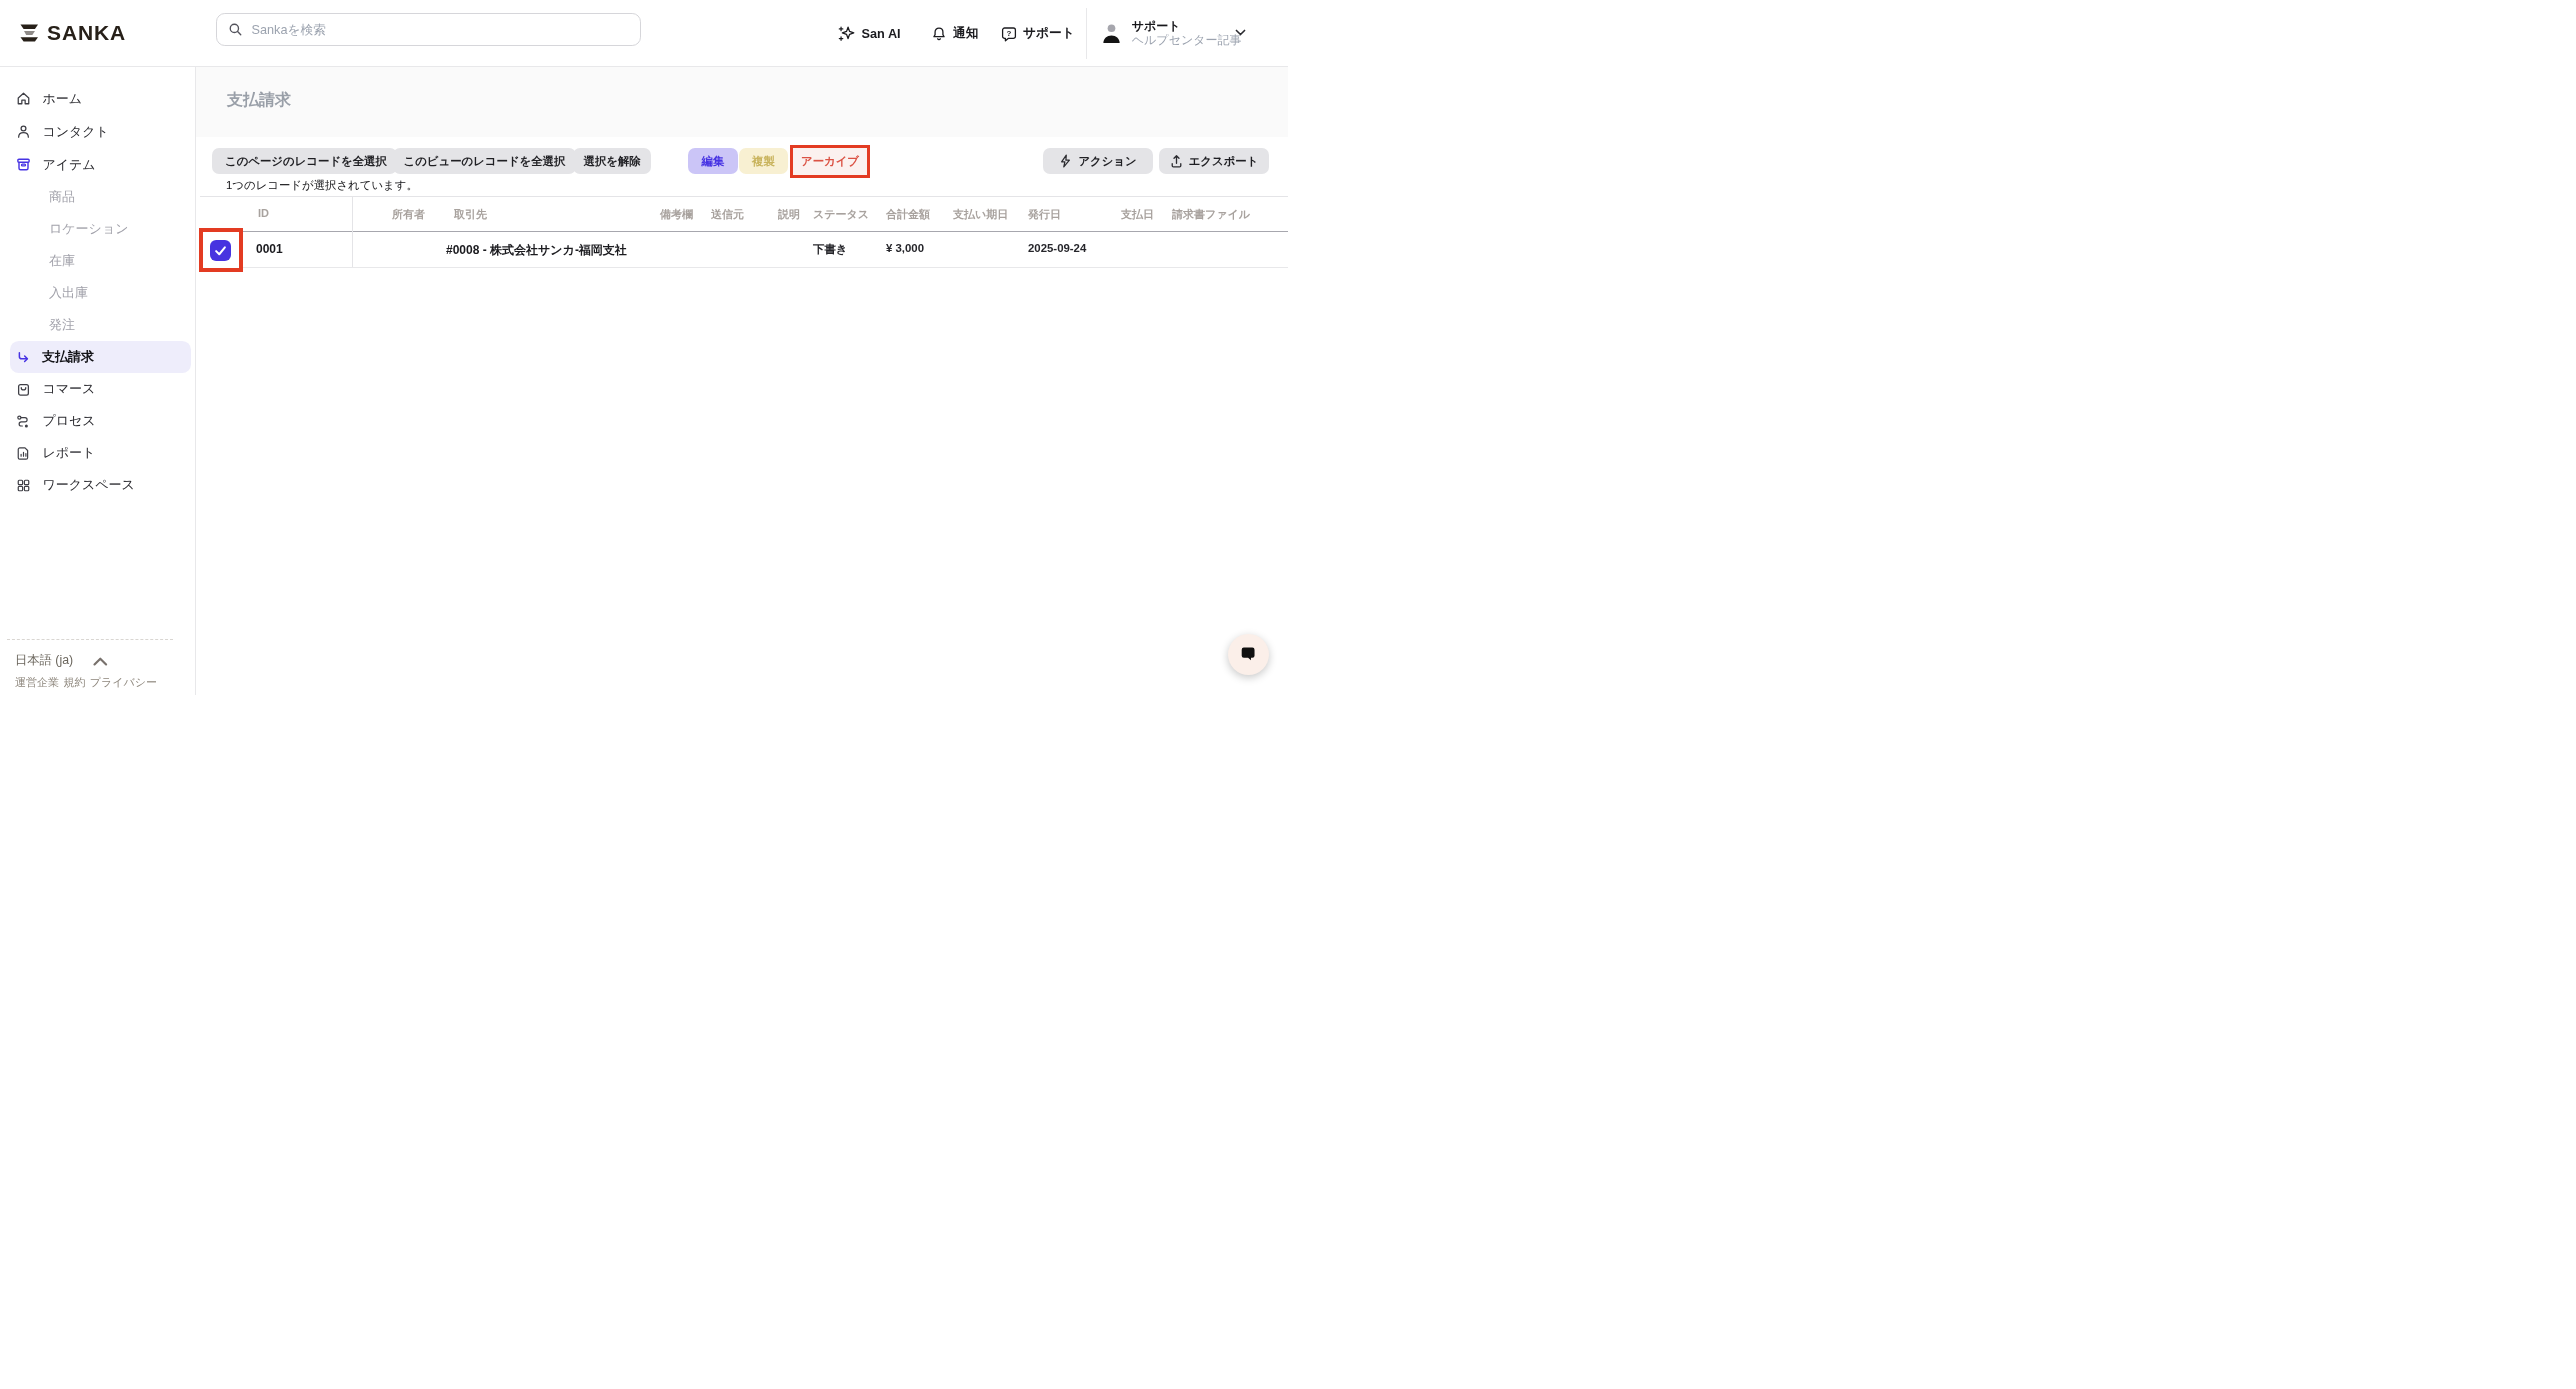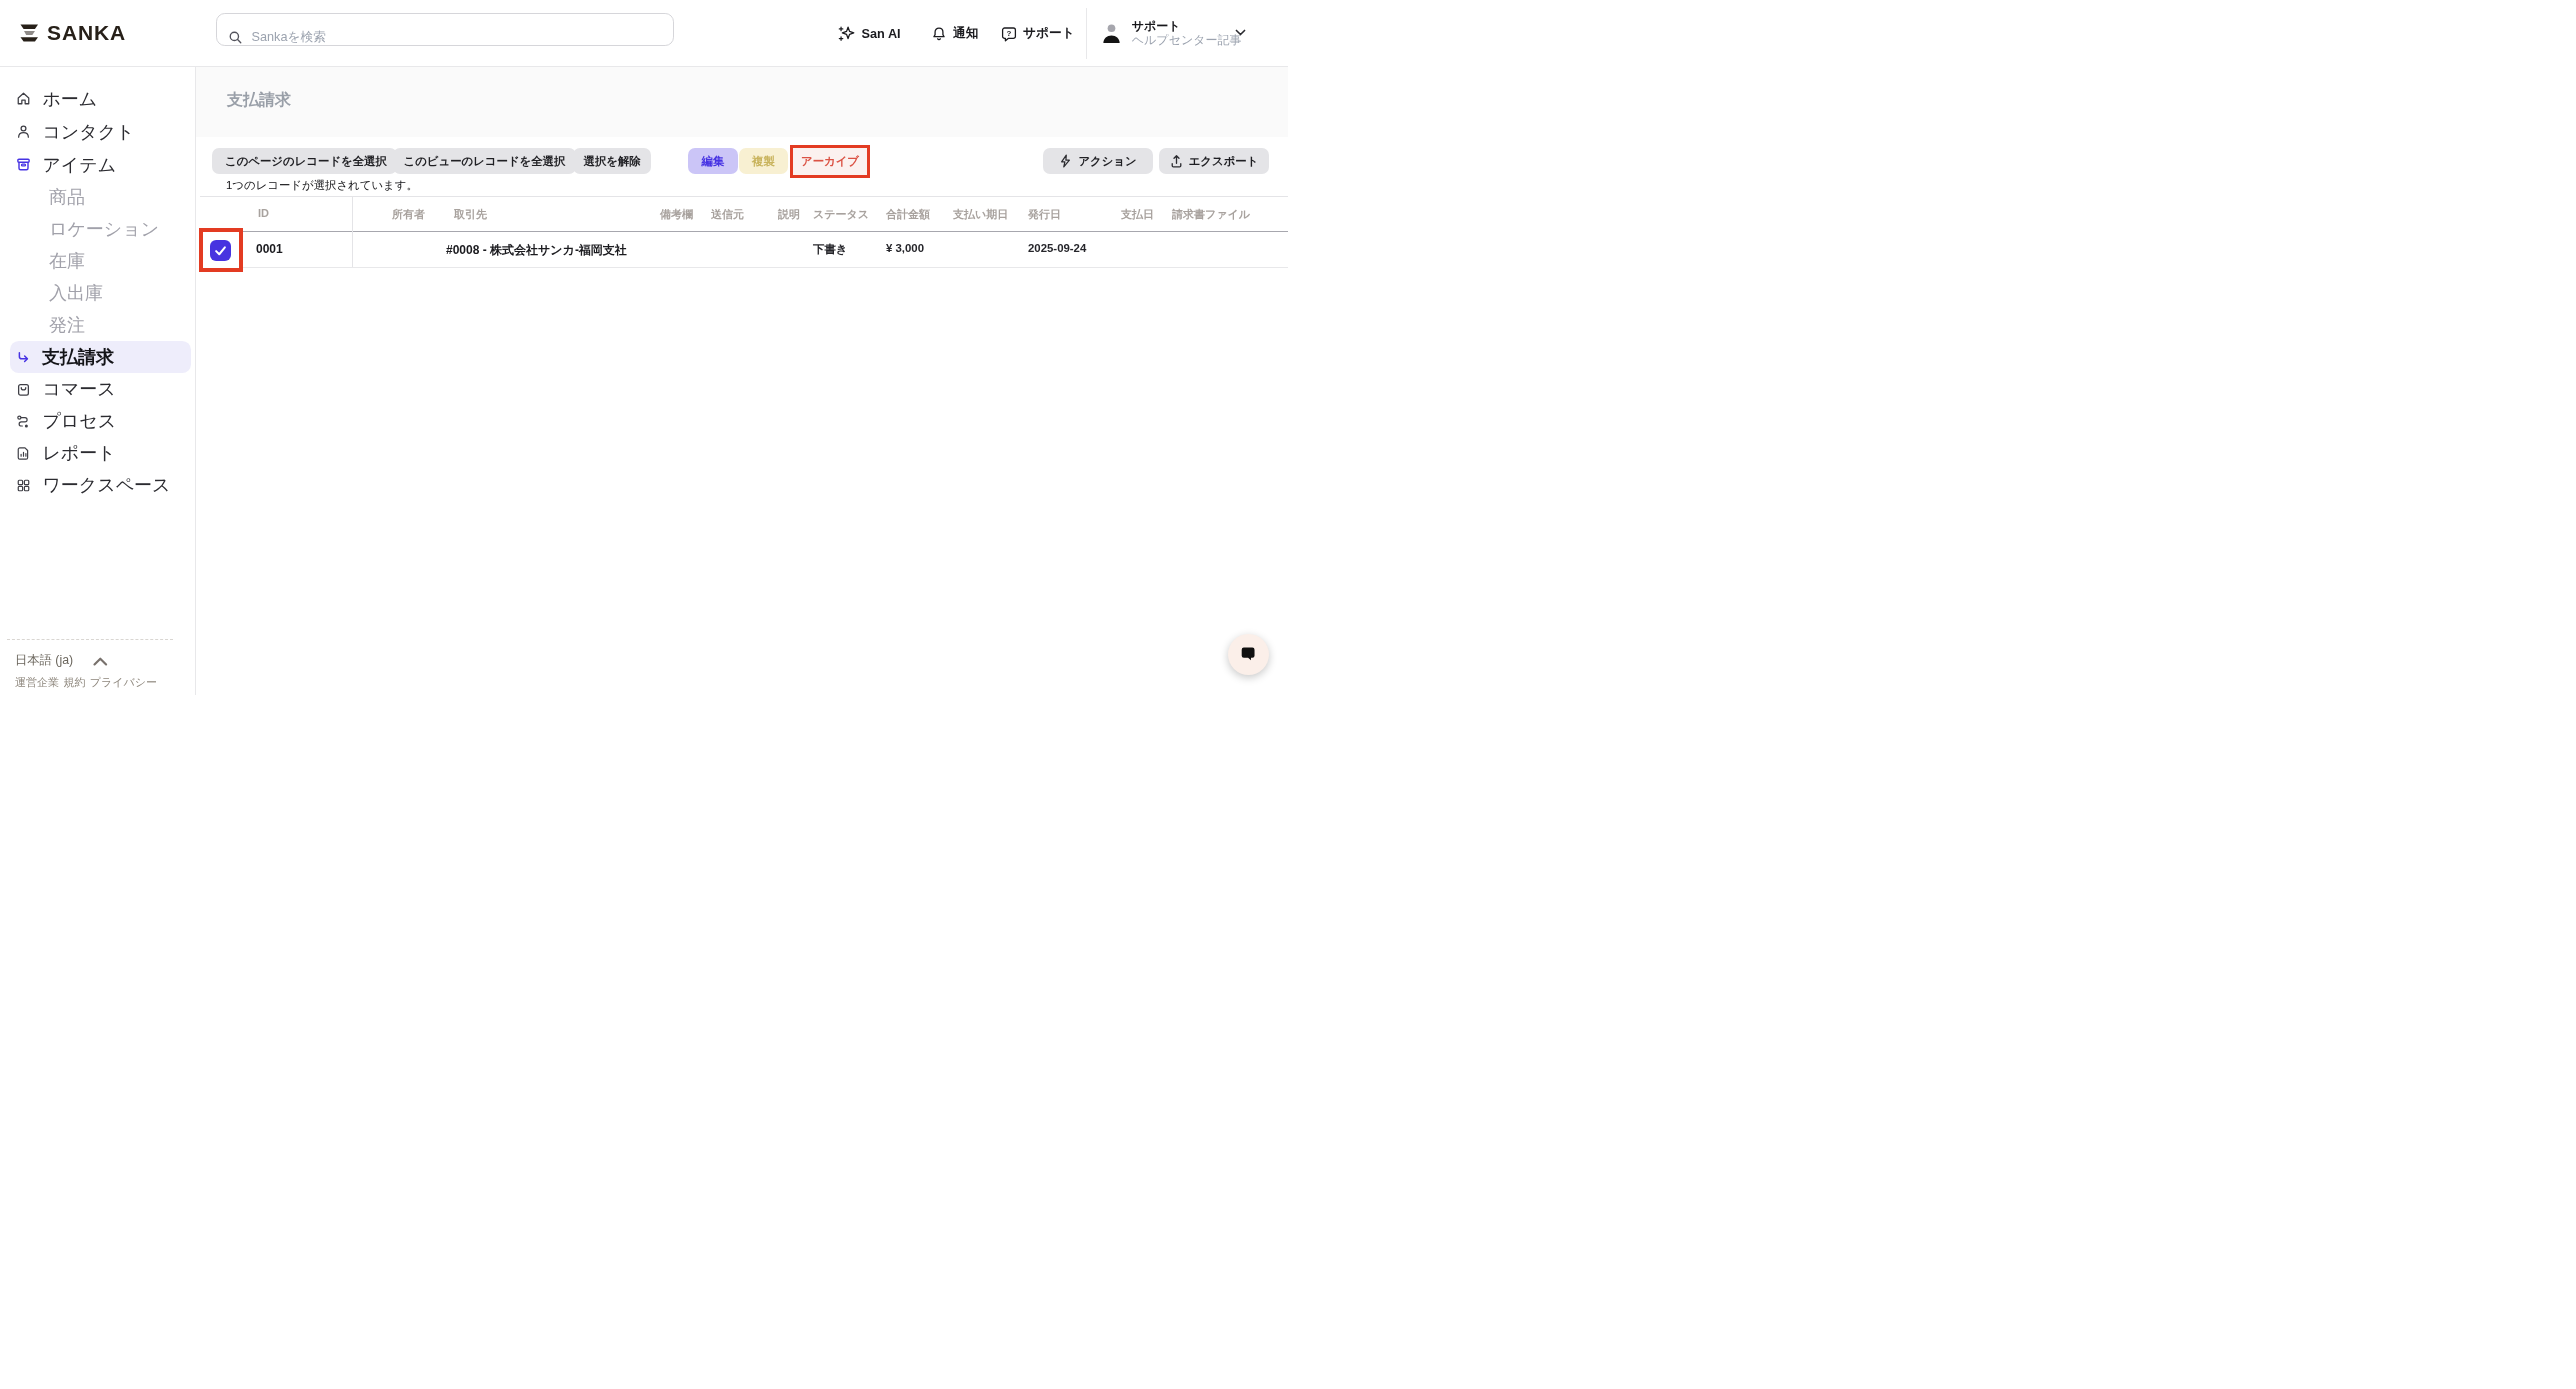--- a/index.html
+++ b/index.html
@@ -4,42 +4,42 @@
 <style>
   html,body{margin:0;padding:0;background:#fff;}
   *{box-sizing:border-box;}
   body{font-family:"Liberation Sans","DejaVu Sans",sans-serif;color:#1f1f23;}
   #page{position:relative;width:1288px;height:695px;background:#fff;overflow:hidden;}
 
   
   #topbar{position:absolute;left:0;top:0;width:1288px;height:67px;background:#fff;border-bottom:0.9px solid #e8e8ea;z-index:3;}
   .logo-mark{position:absolute;left:16.6px;top:21px;width:24.5px;height:24.5px;}
   .logo-text{position:absolute;left:47px;top:21px;font-size:21px;font-weight:800;letter-spacing:0.9px;color:#272019;line-height:24.5px;}
-  .searchbox{position:absolute;left:216px;top:13px;width:458px;height:33px;border:0.9px solid #d6d6da;border-radius:8.8px;background:#fff;display:flex;align-items:flex-end;padding:0 10.5px;}
+  .searchbox{position:absolute;left:216px;top:13px;width:425px;height:33px;border:0.9px solid #d6d6da;border-radius:8.8px;background:#fff;display:flex;align-items:center;padding:0 10.5px;}
   .searchbox svg{flex:0 0 auto;margin-right:7px;}
   .searchbox input{border:none;outline:none;flex:1;font-size:12.7px;font-family:inherit;color:#333;background:transparent;}
   .searchbox input::placeholder{color:#9ca3af;}
   .top-item{position:absolute;top:0;height:67px;display:flex;align-items:center;gap:6.1px;font-size:12.7px;font-weight:600;color:#1b1b1f;cursor:pointer;}
   #top-sanai{left:838px;}
   #top-notify{left:931px;}
   #top-support{left:1001px;}
   .top-divider{position:absolute;left:1086px;top:8px;width:0.9px;height:51px;background:#e8e8ea;}
   .userbox{position:absolute;left:1100px;top:12.3px;width:175px;height:42px;display:flex;align-items:center;cursor:pointer;}
   .avatar{width:23px;height:23px;flex:0 0 auto;}
   .user-texts{margin-left:8.8px;}
   .user-name{font-size:12px;font-weight:700;color:#17171b;line-height:15px;}
   .user-sub{font-size:12px;color:#9ca3af;line-height:13px;}
   .user-chev{position:absolute;left:1234px;top:26px;}
 
   
   #sidebar{position:absolute;left:0;top:67px;width:196px;height:628px;background:#fff;border-right:0.9px solid #e8e8ea;z-index:2;}
   .nav{position:absolute;left:0;top:15px;width:196px;}
   .nav-item{display:flex;align-items:center;height:33px;padding-left:16px;cursor:pointer;}
   .nav-item .ic{width:15px;height:15px;margin-right:11.4px;flex:0 0 auto;}
-  .nav-label{font-size:18px;font-weight:500;color:#2b2b30;}
+  .nav-label{font-size:13px;font-weight:500;color:#2b2b30;}
   .nav-sub{display:flex;align-items:center;height:32px;padding-left:49px;cursor:pointer;}
   .nav-sub .nav-label{color:#a1a1aa;font-weight:400;}
   .nav-active{display:flex;align-items:center;height:32px;margin:0 5.3px 0 9.6px;border-radius:8.8px;background:#eeedfb;padding-left:6.1px;cursor:pointer;}
   .nav-active .ic{width:15px;height:15px;margin-right:11.4px;flex:0 0 auto;}
   .nav-active .nav-label{font-weight:700;color:#141418;}
   .side-footer{position:absolute;left:0;top:572px;width:196px;}
   .side-dashes{border-top:1.8px dashed #d9d6d2;margin:0 23px 0 7px;}
   .lang-row{display:flex;align-items:center;margin:12.3px 0 0 15px;cursor:pointer;}
   .lang-label{font-size:12.3px;font-weight:500;color:#6a655c;}
   .lang-chev{margin-left:19px;}

